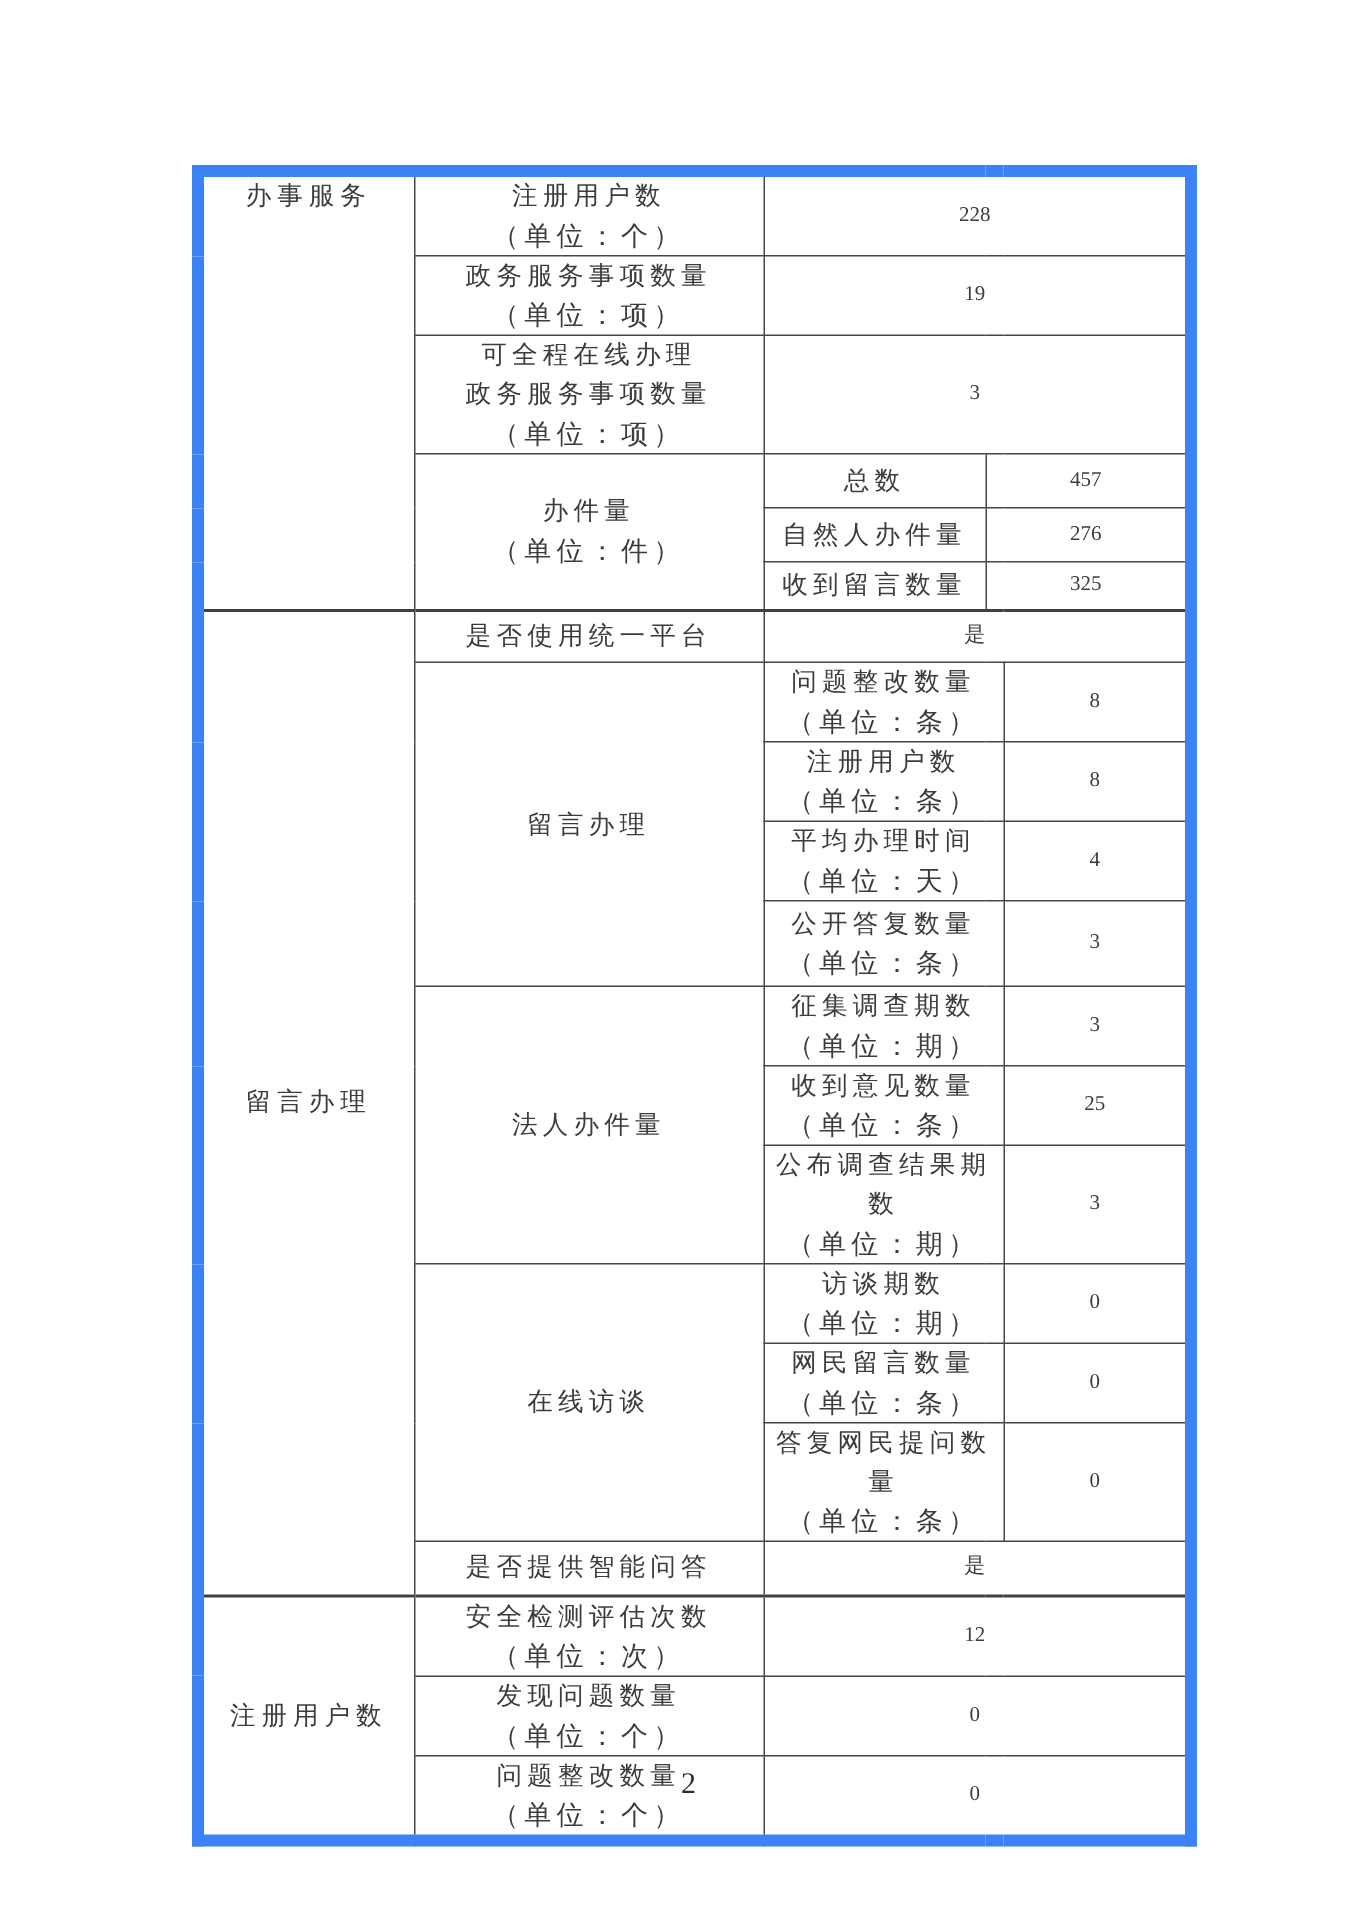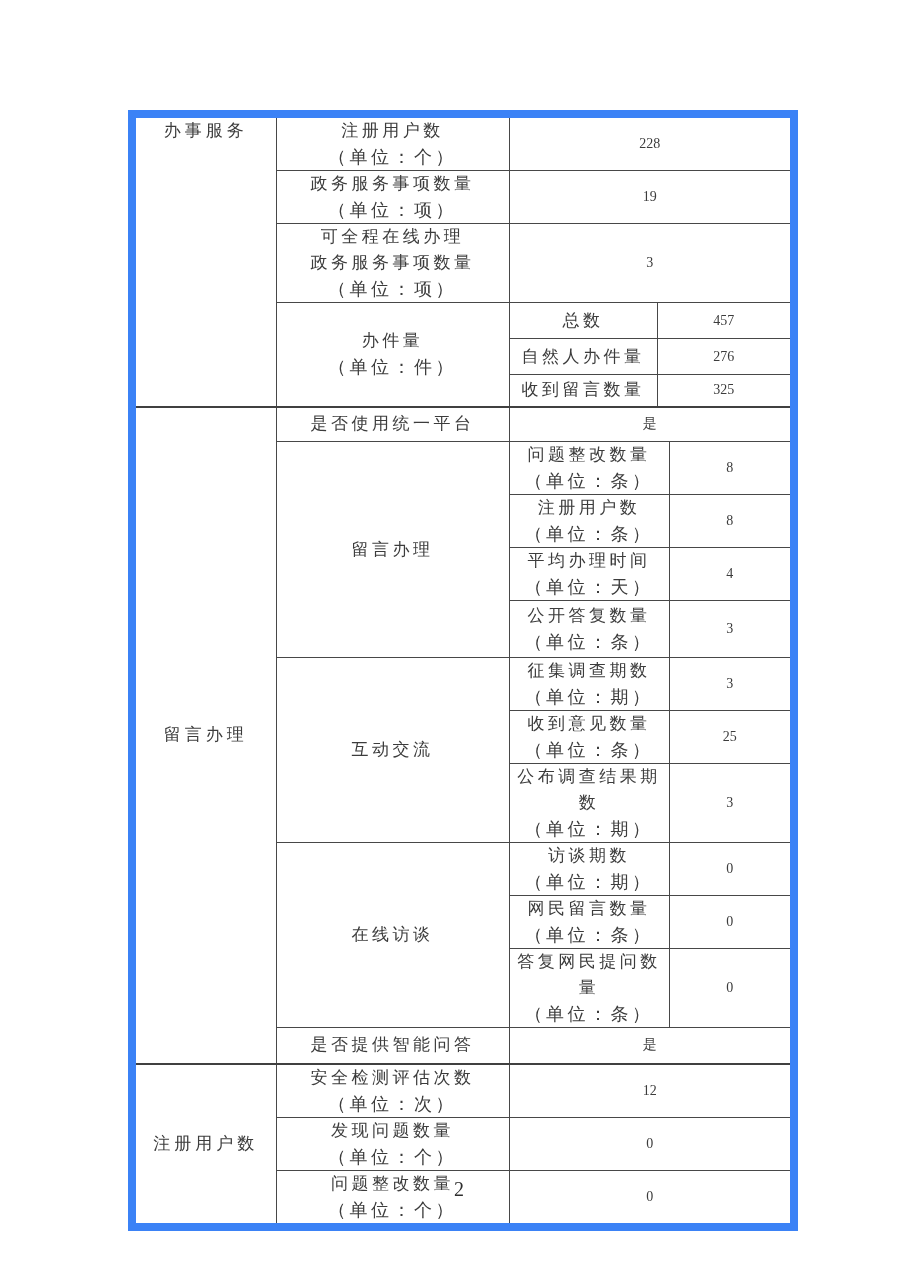--- a/index.html
+++ b/index.html
@@ -133,21 +133,21 @@
     <td class="val">4</td>
   </tr>
   <tr style="height:57px">
     <td colspan="2">
       <span class="line">公开答复数量</span>
       <span class="line unit">（单位：条）</span>
     </td>
     <td class="val">3</td>
   </tr>
   <tr style="height:53px">
-    <td rowspan="3">互动交流</td>
+    <td rowspan="3">法人办件量</td>
     <td colspan="2">
       <span class="line">征集调查期数</span>
       <span class="line unit">（单位：期）</span>
     </td>
     <td class="val">3</td>
   </tr>
   <tr style="height:53px">
     <td colspan="2">
       <span class="line">收到意见数量</span>
       <span class="line unit">（单位：条）</span>

